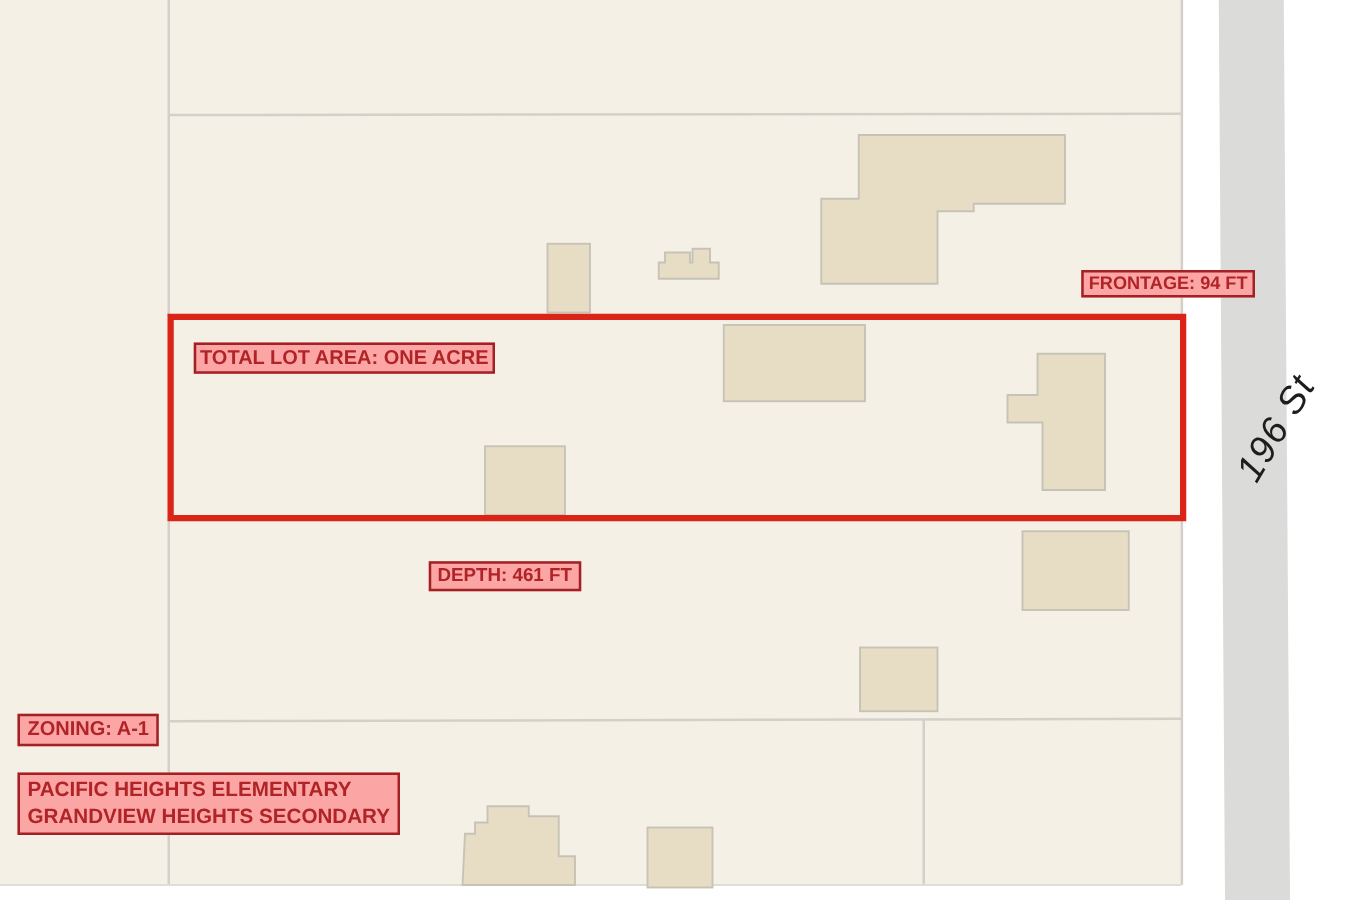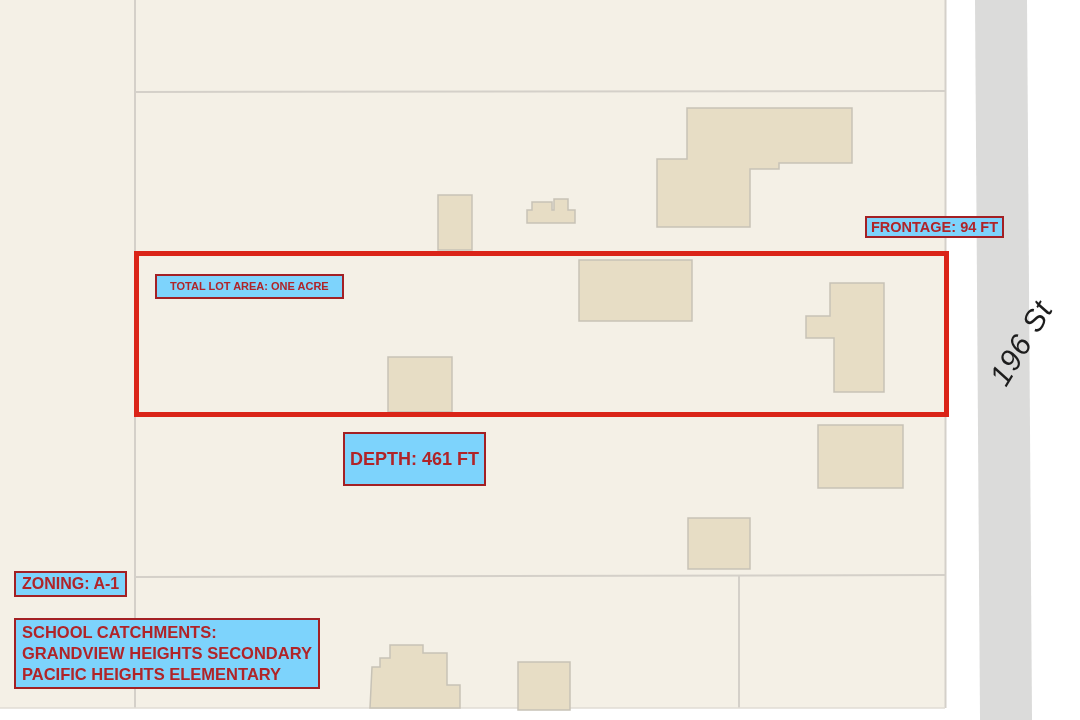--- a/index.html
+++ b/index.html
@@ -10,26 +10,26 @@
   .map-svg { position:absolute; left:0; top:0; width:1080px; height:720px; }
 
   
   .lot-outline {
     position:absolute; left:134px; top:251px; width:815px; height:166px;
     border:5px solid #da2418; box-sizing:border-box; pointer-events:none;
   }
 
   
   .anno {
-    position:absolute; background:#7dd3fc; border:2px solid #a32024;
+    position:absolute; background:#fca5a5; border:2px solid #a32024;
     color:#b02428; font-weight:bold; white-space:nowrap; z-index:5;
   }
-  .anno-total    { left:155px; top:274px; font-size:11px; line-height:19px; padding:1px 13px; }
+  .anno-total    { left:155px; top:274px; font-size:16px; line-height:19px; padding:1px 3px; }
   .anno-frontage { left:865px; top:216px; font-size:14.5px; line-height:16px; padding:1px 4px; }
-  .anno-depth    { left:343px; top:432px; font-size:18px; line-height:18px; padding:16px 5px; }
+  .anno-depth    { left:343px; top:449px; font-size:15px; line-height:18px; padding:1px 5px; }
   .anno-zoning   { left:14px;  top:571px; font-size:16px;   line-height:20px; padding:1px 6px; border-width:2.5px;text-align:center; }
   .anno-school   { left:14px;  top:618px; font-size:16.5px; line-height:21px; padding:2px 6px; border-width:2.5px; }
 
   
   .street-label {
     position:absolute; left:975px; top:326px; z-index:4;
     font-size:30px; font-style:italic; color:#1d1d1d; letter-spacing:1px;
     transform:rotate(-59deg); transform-origin:center center; white-space:nowrap;
   }
 </style>
@@ -76,20 +76,19 @@
 
   <div class="anno anno-frontage">FRONTAGE: 94 FT</div>
 
   <div class="anno anno-depth">DEPTH: 461 FT</div>
 
   <div class="anno anno-zoning">
     <div>ZONING: A-1</div>
   </div>
 
   <div class="anno anno-school">
-    <div>SCHOOL CATCHMENTS:</div>
+    <div>PACIFIC HEIGHTS ELEMENTARY</div>
     <div>GRANDVIEW HEIGHTS SECONDARY</div>
-    <div>PACIFIC HEIGHTS ELEMENTARY</div>
   </div>
 
   <div class="street-label">196 St</div>
 
 </div>
 
 </body></html>

